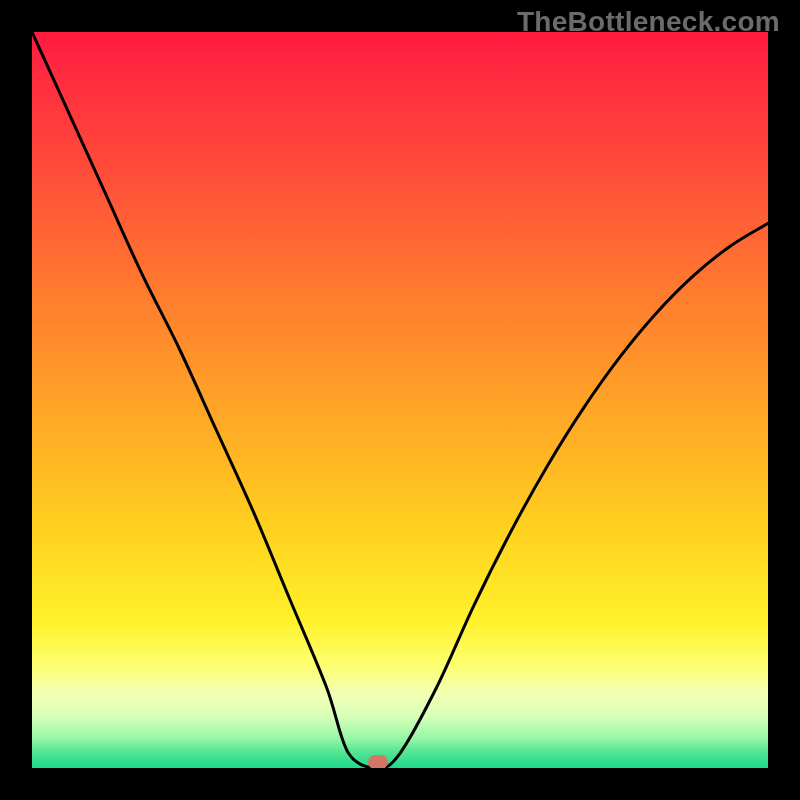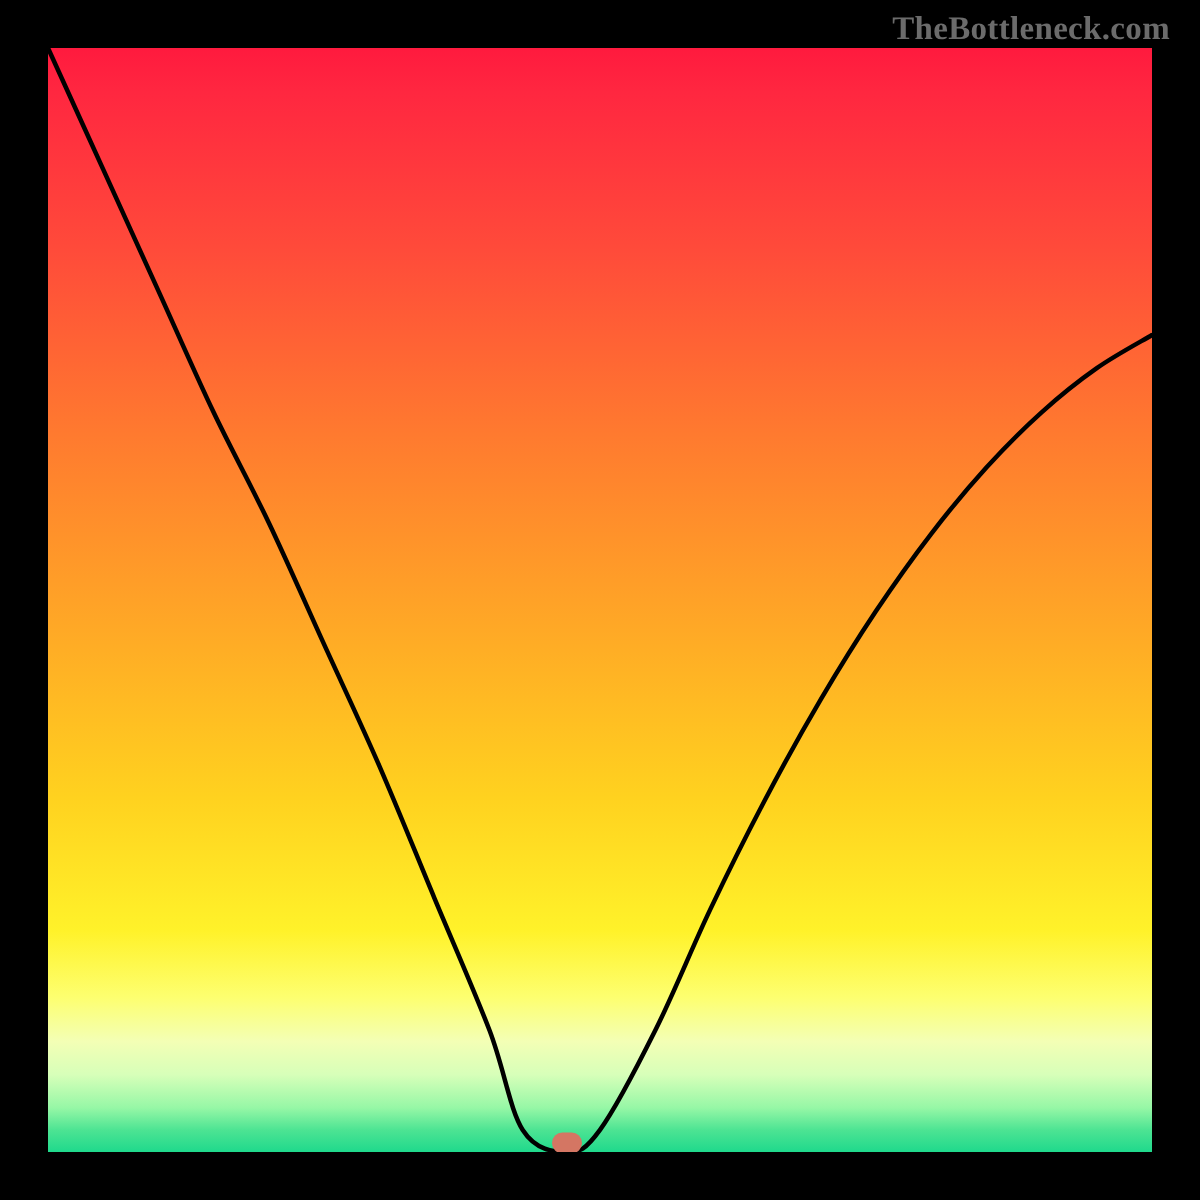--- a/index.html
+++ b/index.html
@@ -44,22 +44,22 @@
       #f3ffb5 90%,
       #d7ffb9 93%,
       #96f7a6 96%,
       #4de493 98%,
       #1fd98c 100%);
   }
   .watermark {
     position: absolute;
     top: 6px;
     right: 20px;
-    font-family: Liberation Serif, serif;
-    font-size: 22px;
+    font-family: Liberation Sans, sans-serif;
+    font-size: 28px;
     font-weight: 600;
     color: #6b6b6b;
     letter-spacing: 0.01em;
   }
   .curve-svg {
     position: absolute;
     left: 0;
     top: 0;
     width: 736px;
     height: 736px;

